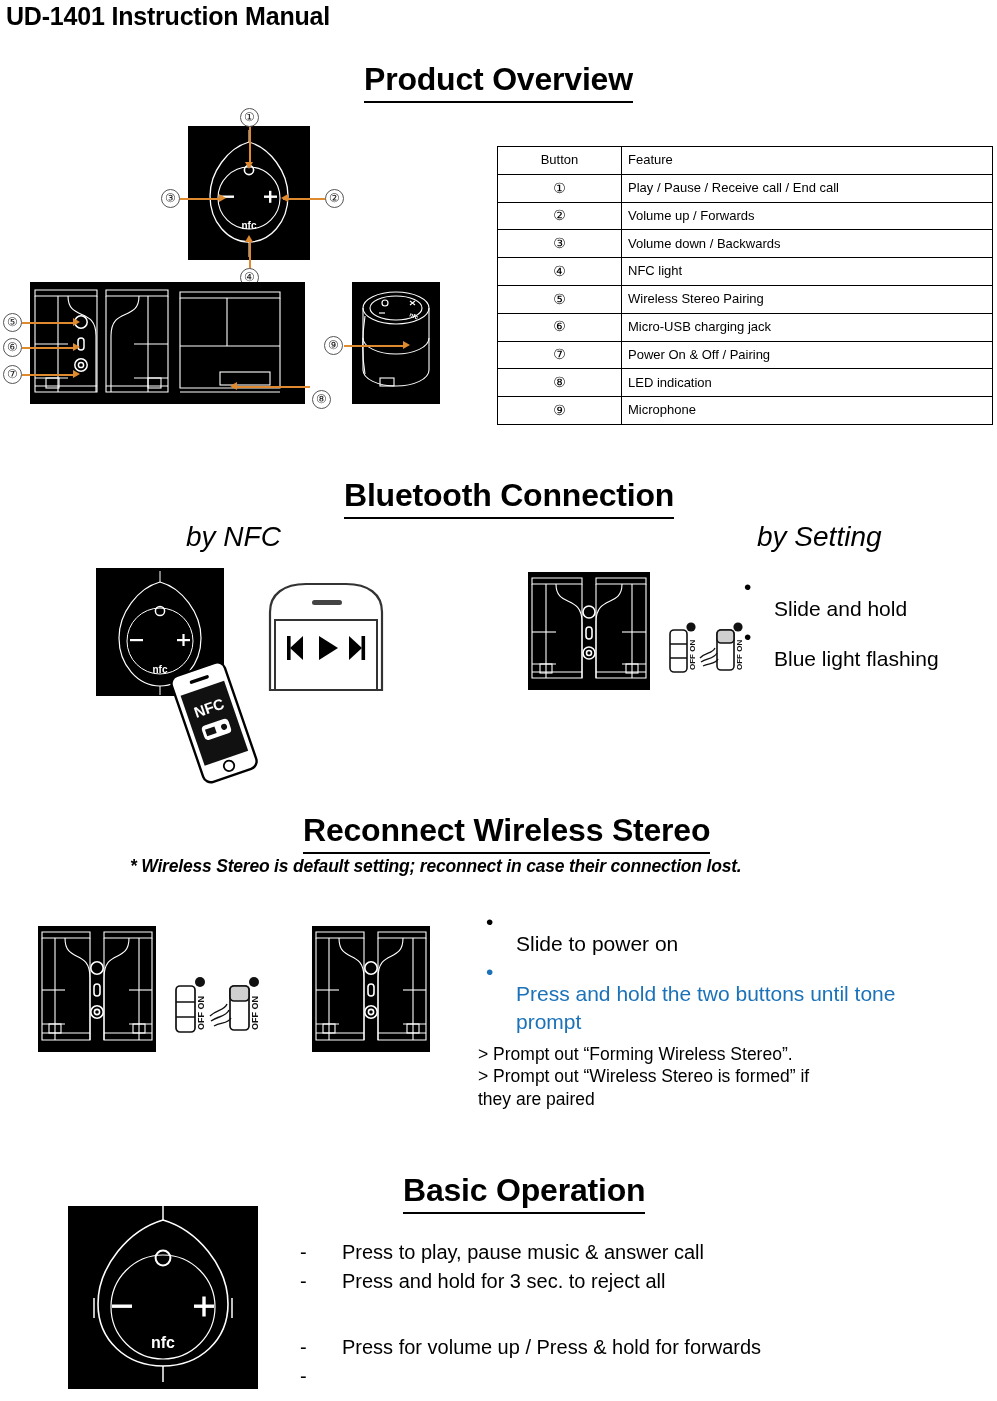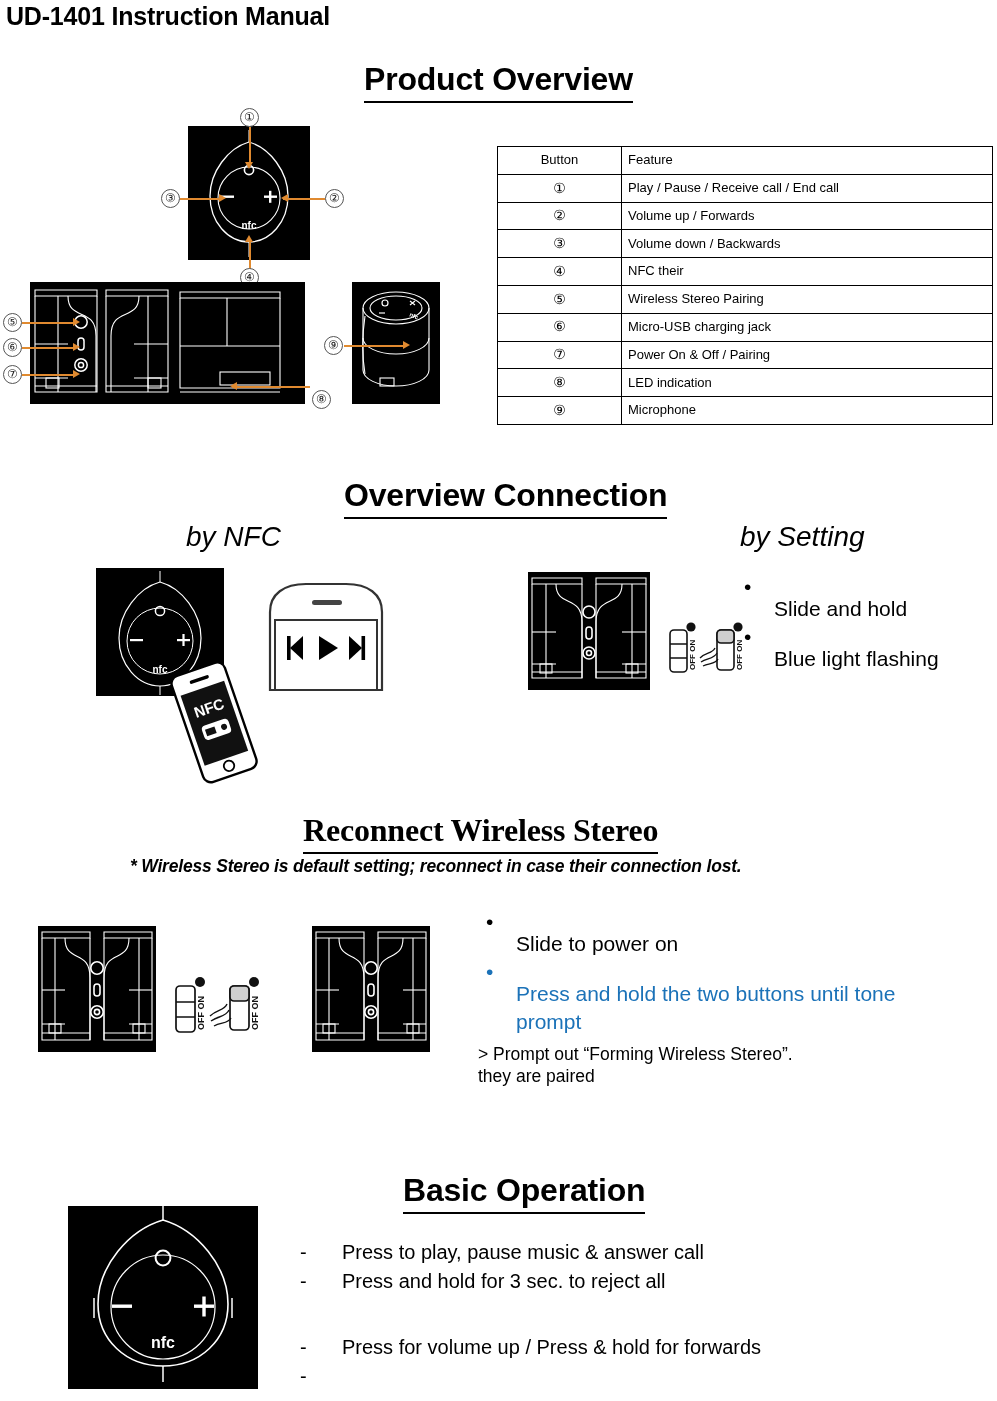--- a/index.html
+++ b/index.html
@@ -273,21 +273,21 @@
     <tr>
       <td class="col-btn"><span class="circ-num">②</span></td>
       <td>Volume up / Forwards</td>
     </tr>
     <tr>
       <td class="col-btn"><span class="circ-num">③</span></td>
       <td>Volume down / Backwards</td>
     </tr>
     <tr>
       <td class="col-btn"><span class="circ-num">④</span></td>
-      <td>NFC their</td>
+      <td>NFC light</td>
     </tr>
     <tr>
       <td class="col-btn"><span class="circ-num">⑤</span></td>
       <td>Wireless Stereo Pairing</td>
     </tr>
     <tr>
       <td class="col-btn"><span class="circ-num">⑥</span></td>
       <td>Micro-USB charging jack</td>
     </tr>
     <tr>
@@ -298,25 +298,25 @@
       <td class="col-btn"><span class="circ-num">⑧</span></td>
       <td>LED indication</td>
     </tr>
     <tr>
       <td class="col-btn"><span class="circ-num">⑨</span></td>
       <td>Microphone</td>
     </tr>
   </tbody>
 </table>
 
-<div class="section-head" style="left:344px; top:477px;">Overview Connection</div>
+<div class="section-head" style="left:344px; top:477px;">Bluetooth Connection</div>
 
 <div class="subhead-italic" style="left:186px; top:521px;">by NFC</div>
 
-<div class="subhead-italic" style="left:740px; top:521px;">by Setting</div>
+<div class="subhead-italic" style="left:757px; top:521px;">by Setting</div>
 
 <div class="panel" style="left:96px; top:568px; width:128px; height:128px;">
   <svg width="128" height="128" viewBox="0 0 128 128">
     <path d="M64 14 C 42 20, 23 45, 23 70 C 23 97, 42 118, 64 118 C 86 118, 105 97, 105 70 C 105 45, 86 20, 64 14 Z" fill="none" stroke="#ffffff" stroke-width="1.2"></path>
     <circle cx="64" cy="73" r="33" fill="none" stroke="#ffffff" stroke-width="1"></circle>
     <circle cx="64" cy="43" r="4.6" fill="none" stroke="#ffffff" stroke-width="1.5"></circle>
     <rect x="34" y="71" width="13" height="2.2" fill="#ffffff"></rect>
     <rect x="81" y="71" width="13" height="2.2" fill="#ffffff"></rect>
     <rect x="86.4" y="66" width="2.2" height="12" fill="#ffffff"></rect>
     <text x="64" y="105" fill="#ffffff" font-size="10" font-weight="bold" font-family="Liberation Sans, sans-serif" text-anchor="middle">nfc</text>
@@ -408,21 +408,21 @@
   <div class="bullet-row">
     <span class="mark">•</span>
     <span class="txt">Slide and hold</span>
   </div>
   <div class="bullet-row">
     <span class="mark">•</span>
     <span class="txt">Blue light flashing</span>
   </div>
 </div>
 
-<div class="section-head" style="left:303px; top:812px;font-family:Liberation Serif, serif;">Reconnect Wireless Stereo</div>
+<div class="section-head" style="left:303px; top:812px;">Reconnect Wireless Stereo</div>
 
 <div class="note-italic" style="left:130px; top:856px;">* Wireless Stereo is default setting; reconnect in case their connection lost.</div>
 
 <div class="panel" style="left:38px; top:926px; width:118px; height:126px;">
   <svg width="118" height="126" viewBox="0 0 118 126">
     <g fill="none" stroke="#ffffff" stroke-width="1.1">
       <path d="M4 6 h48 v6 h-48 z"></path>
       <path d="M4 12 v102 h48 v-102"></path>
       <path d="M27 12 c0 26 25 10 25 40 v62"></path>
       <path d="M17 12 v102"></path>
@@ -501,20 +501,21 @@
     <span class="txt">Slide to power on</span>
   </div>
   <div class="bullet-row wrap" style="color:#1B72B8; max-width:455px;">
     <span class="mark">•</span>
     <span class="txt">Press and hold the two buttons until tone prompt</span>
   </div>
 </div>
 
 <div class="prompt-block" style="left:478px; top:1028px; width:480px;">
   <div>&gt; Prompt out “Forming Wireless Stereo”.</div>
+  <div>&gt; Prompt out “Wireless Stereo is formed” if</div>
   <div>they are paired</div>
 </div>
 
 <div class="section-head" style="left:403px; top:1172px;">Basic Operation</div>
 
 <div class="panel" style="left:68px; top:1206px; width:190px; height:183px;">
   <svg width="190" height="183" viewBox="0 0 190 183">
     <path d="M95 14 C 61 24, 30 60, 30 98 C 30 134, 58 160, 95 160 C 132 160, 160 134, 160 98 C 160 60, 129 24, 95 14 Z" fill="none" stroke="#ffffff" stroke-width="1.6"></path>
     <circle cx="95" cy="101" r="52" fill="none" stroke="#ffffff" stroke-width="1.2"></circle>
     <circle cx="95" cy="52" r="7.4" fill="none" stroke="#ffffff" stroke-width="2"></circle>

